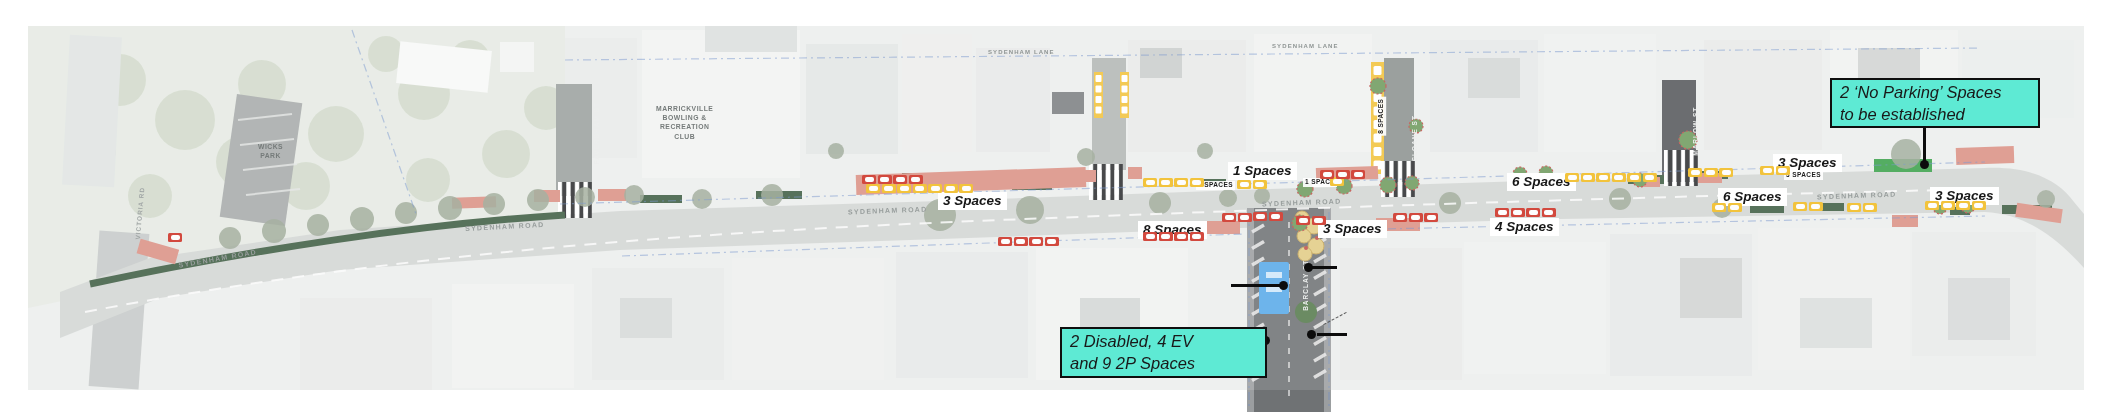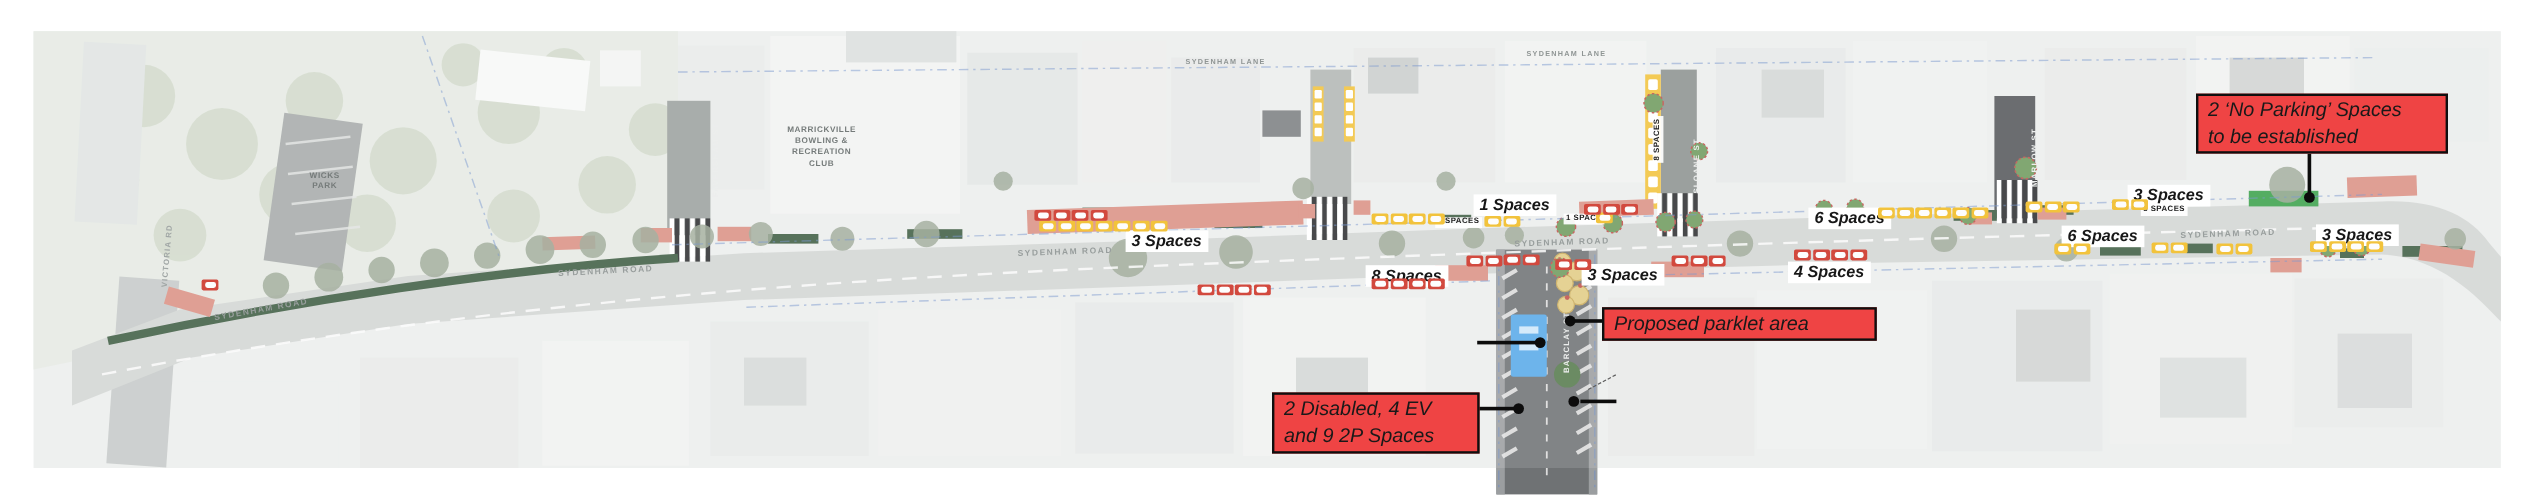--- a/index.html
+++ b/index.html
@@ -17,21 +17,21 @@
     font:600 7px/1 "Liberation Sans",sans-serif;letter-spacing:1.3px;white-space:nowrap;}
   .lane-label{position:absolute;color:#8f9594;
     font:600 6px/1 "Liberation Sans",sans-serif;letter-spacing:1.1px;white-space:nowrap;}
   .v-white{position:absolute;color:#eceeed;font:600 6.5px/1 "Liberation Sans",sans-serif;
     letter-spacing:1px;white-space:nowrap;}
   .v-grey{position:absolute;color:#a0a6a5;font:600 6.5px/1 "Liberation Sans",sans-serif;
     letter-spacing:1px;white-space:nowrap;}
   .area-label{position:absolute;color:#757b7a;text-align:center;
     font:600 6.8px/1.35 "Liberation Sans",sans-serif;letter-spacing:.5px;white-space:pre-line;}
 
-  .callout{position:absolute;z-index:4;background:#ef4444;border:2px solid #0f0f0f;
+  .callout{position:absolute;z-index:4;background:#5eead4;border:2px solid #0f0f0f;
     color:#191919;font:italic 500 16.5px/1.34 "Liberation Sans",sans-serif;
     padding:1px 8px 3px;white-space:pre-line;box-sizing:border-box;}
   .leader{position:absolute;background:#0c0c0c;z-index:3;}
   .leader-dot{position:absolute;width:9px;height:9px;border-radius:50%;background:#0c0c0c;z-index:3;}
   .leader-dash{position:absolute;width:26px;height:0;border-top:1.5px dashed #5c5c5c;z-index:3;
     transform:rotate(-28deg);}
 
   .car-bay{position:absolute;width:14px;height:9px;border-radius:1.5px;
     display:flex;align-items:center;justify-content:center;z-index:2;}
   .car-yellow{background:#f2c33c;}
@@ -537,16 +537,15 @@
 
   <div class="leader" style="left:1231px;top:339px;width:34px;height:3px;"></div>
   <div class="leader-dot" style="left:1261px;top:336px;"></div>
 
   <div class="leader" style="left:1317px;top:333px;width:30px;height:3px;"></div>
   <div class="leader-dot" style="left:1307px;top:330px;"></div>
   <div class="leader-dash" style="left:1322px;top:318px;"></div>
 
   <div class="callout" style="left:1830px;top:78px;width:210px;height:50px;">2 ‘No Parking’ Spaces
 to be established</div>
-  <div class="callout" style="left:1335px;top:256px;width:229px;height:28px;">Proposed parklet area</div>
-  <div class="callout" style="left:1060px;top:327px;width:173px;height:51px;">2 Disabled, 4 EV
+  <div class="callout" style="left:1060px;top:327px;width:207px;height:51px;">2 Disabled, 4 EV
 and 9 2P Spaces</div>
 </div>
 
 </body></html>

